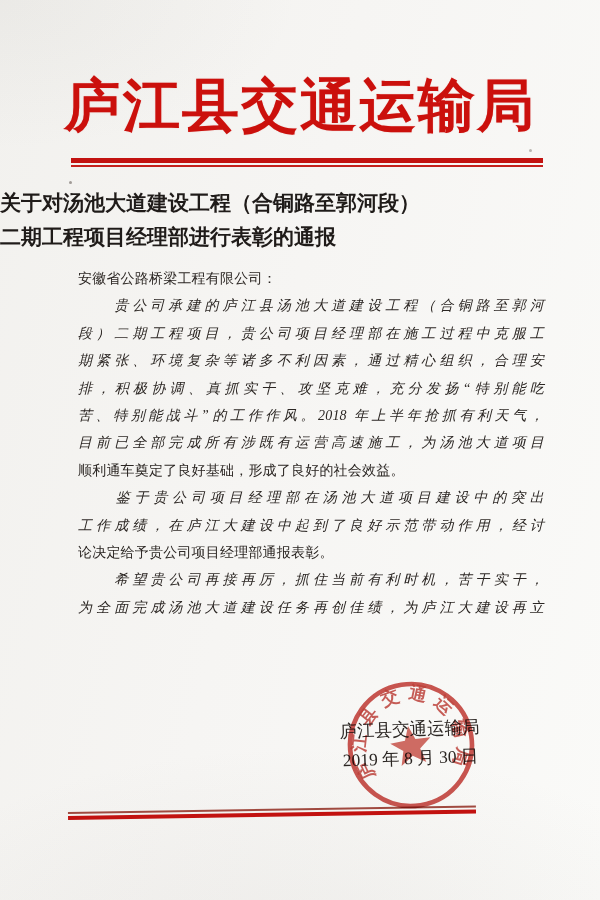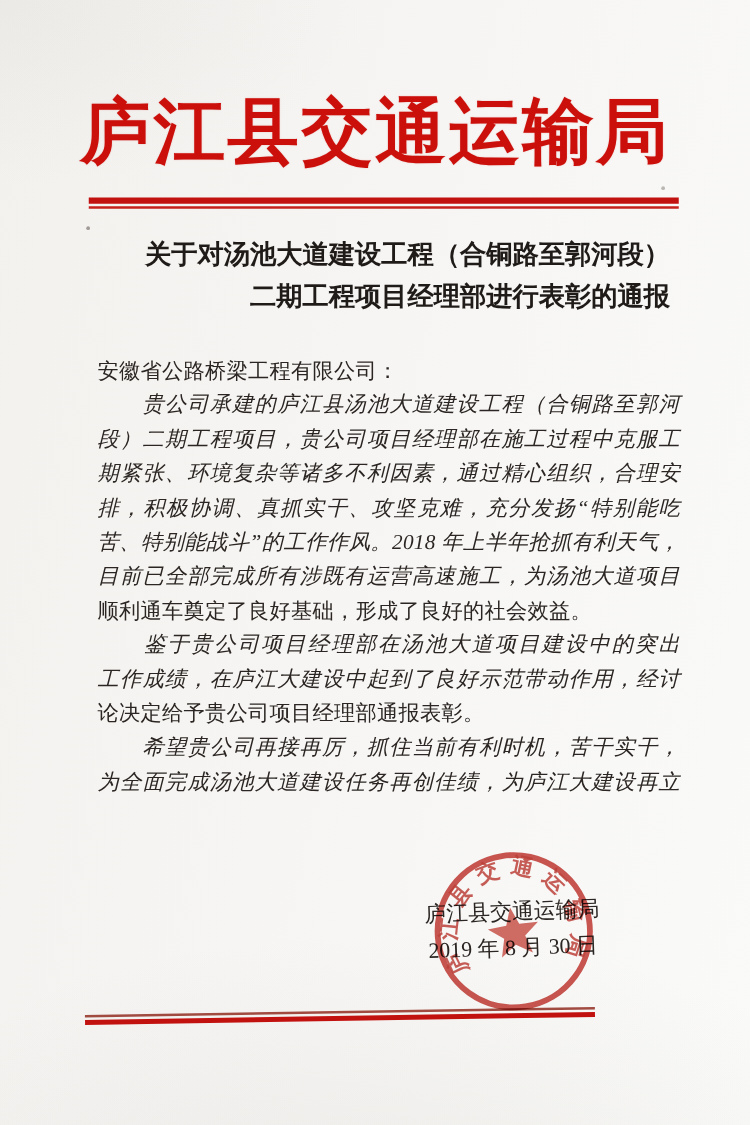--- a/index.html
+++ b/index.html
@@ -28,29 +28,29 @@
     text-shadow:0 0 1px rgba(203,16,12,.35);
     white-space:nowrap;
   }
   .rule-top{position:absolute;top:158px;left:71px;width:472px;}
   .rule-top .thick{height:5px;background:#c21210;}
   .rule-top .gap{height:2px;}
   .rule-top .thin{height:2px;background:#c5201c;}
   
   .doc-title{
     position:absolute;top:186px;left:0;width:536px;
-    text-align:right;
+    text-align:left;
     font-size:21px;font-weight:700;
     line-height:34px;
     color:#1f1b19;
   }
   
   .body-block{
-    position:absolute;top:283px;left:78px;width:466px;
-    font-size:17px;
+    position:absolute;top:265px;left:78px;width:466px;
+    font-size:14px;
     line-height:27.4px;
     letter-spacing:.2px;
     color:#2b2623;
   }
   .body-line{text-align:justify;}
   .line-full{text-align-last:justify;font-style:italic;}
   .line-end{text-align-last:left;}
   
   .signature-block{
     position:absolute;top:715px;left:334px;width:152px;

